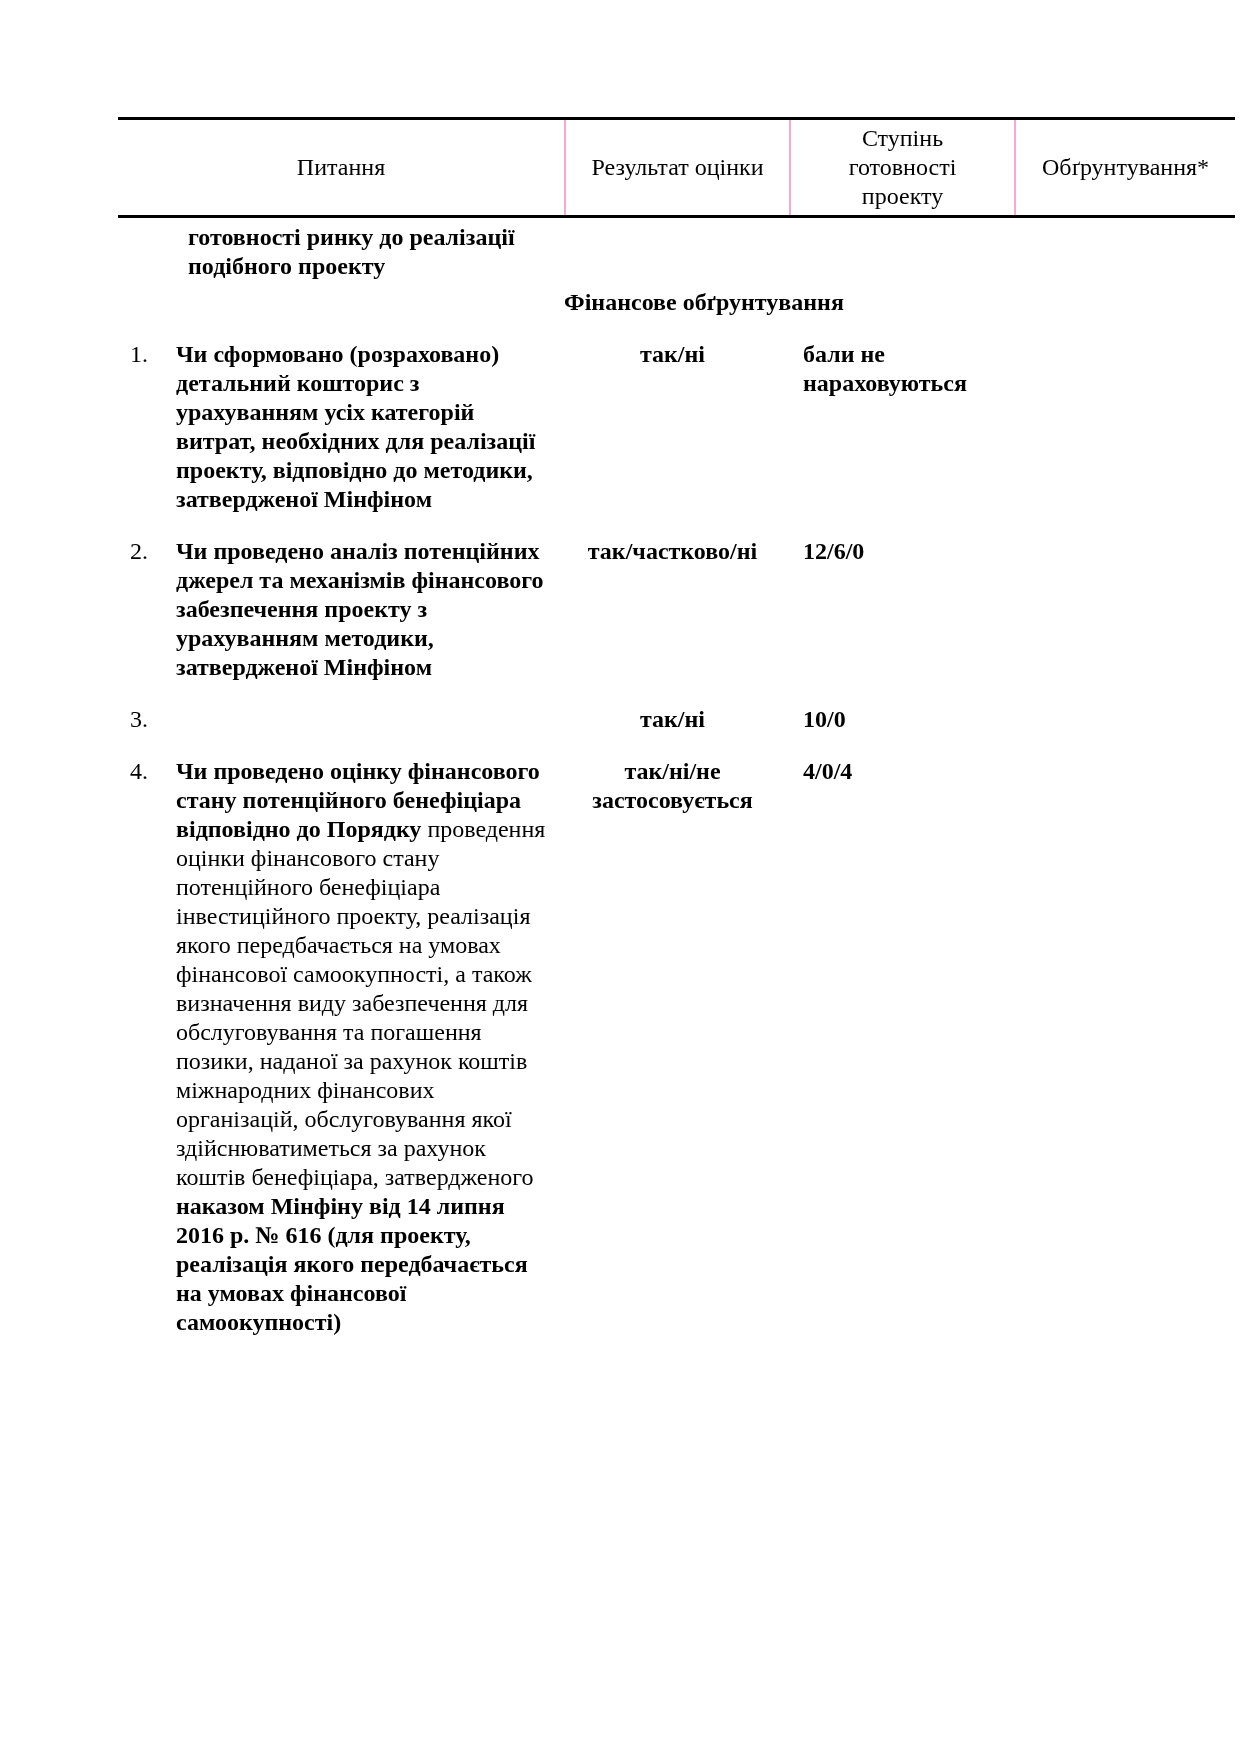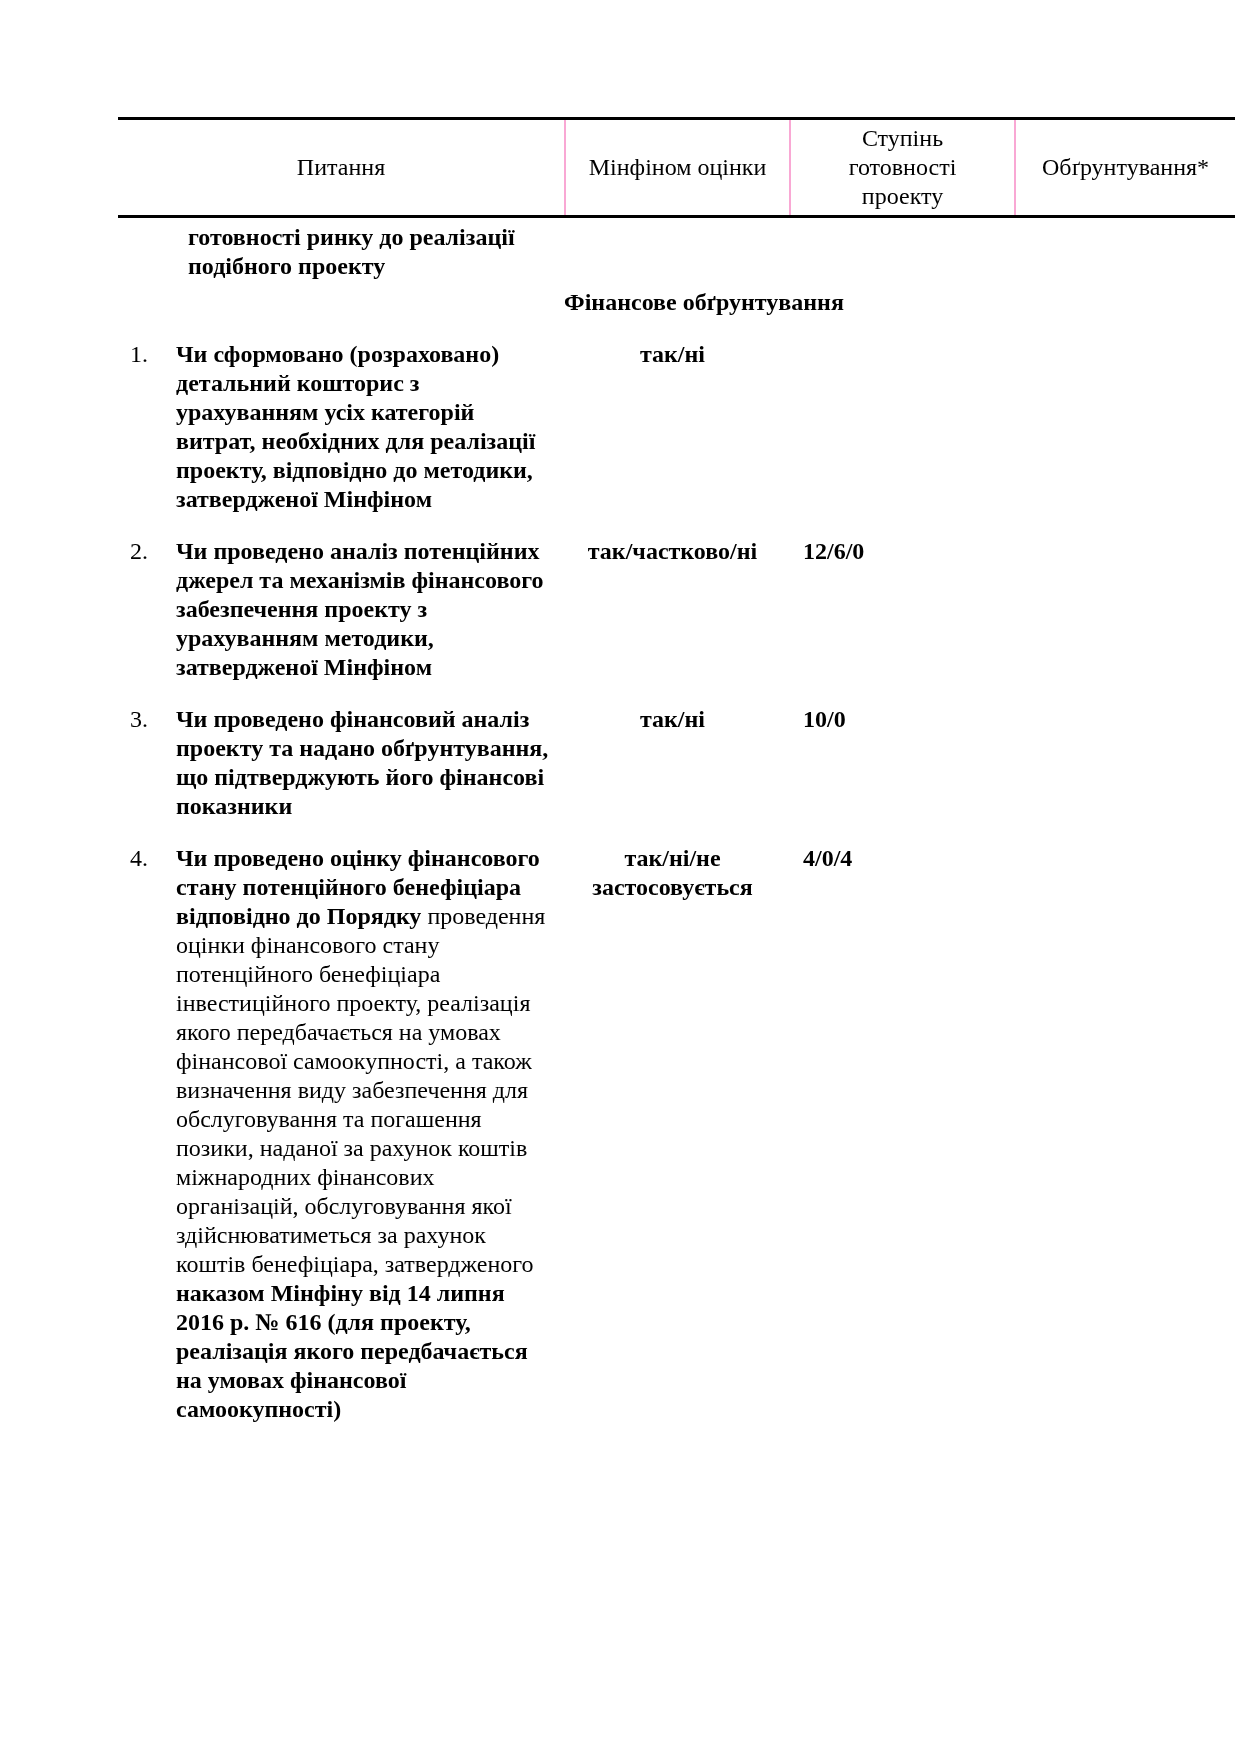--- a/index.html
+++ b/index.html
@@ -83,57 +83,57 @@
 </head>
 <body>
 
 <div class="page">
 
   <div class="thead">
     <div class="th bordered">
       <span>Питання</span>
     </div>
     <div class="th bordered">
-      <span>Мінфіном оцінки</span>
+      <span>Результат оцінки</span>
     </div>
     <div class="th bordered">
       <span class="narrow">Ступінь готовності проекту</span>
     </div>
     <div class="th">
       <span>Обґрунтування*</span>
     </div>
   </div>
 
   <div class="carryover">готовності ринку до реалізації подібного проекту</div>
 
   <div class="section-heading">Фінансове обґрунтування</div>
 
   <div class="row">
     <div class="q-cell">
       <span class="q-num">1.</span>
       <div class="q-text">Чи сформовано (розраховано) детальний кошторис з урахуванням усіх категорій витрат, необхідних для реалізації проекту, відповідно до методики, затвердженої Мінфіном</div>
     </div>
     <div class="result-cell">так/ні</div>
+    <div class="ready-cell ready-left">бали не нараховуються</div>
     <div class="just-cell"></div>
   </div>
 
   <div class="row">
     <div class="q-cell">
       <span class="q-num">2.</span>
       <div class="q-text">Чи проведено аналіз потенційних джерел та механізмів фінансового забезпечення проекту з урахуванням методики, затвердженої Мінфіном</div>
     </div>
     <div class="result-cell">так/частково/ні</div>
     <div class="ready-cell ready-center">12/6/0</div>
     <div class="just-cell"></div>
   </div>
 
   <div class="row">
     <div class="q-cell">
       <span class="q-num">3.</span>
-      <div class="q-text">Чи проведено фінансовий аналіз проекту та надано обґрунтування, що підтверджують його фінансові показники</div>
     </div>
     <div class="result-cell">так/ні</div>
     <div class="ready-cell ready-center">10/0</div>
     <div class="just-cell"></div>
   </div>
 
   <div class="row">
     <div class="q-cell">
       <span class="q-num">4.</span>
       <div class="q-text"><span>Чи проведено оцінку фінансового стану потенційного бенефіціара відповідно до Порядку </span><span class="reg">проведення оцінки фінансового стану потенційного бенефіціара інвестиційного проекту, реалізація якого передбачається на умовах фінансової самоокупності, а також визначення виду забезпечення для обслуговування та погашення позики, наданої за рахунок коштів міжнародних фінансових організацій, обслуговування якої здійснюватиметься за рахунок коштів бенефіціара, затвердженого </span><span>наказом Мінфіну від 14 липня 2016 р. № 616 (для проекту, реалізація якого передбачається на умовах фінансової самоокупності)</span></div>

